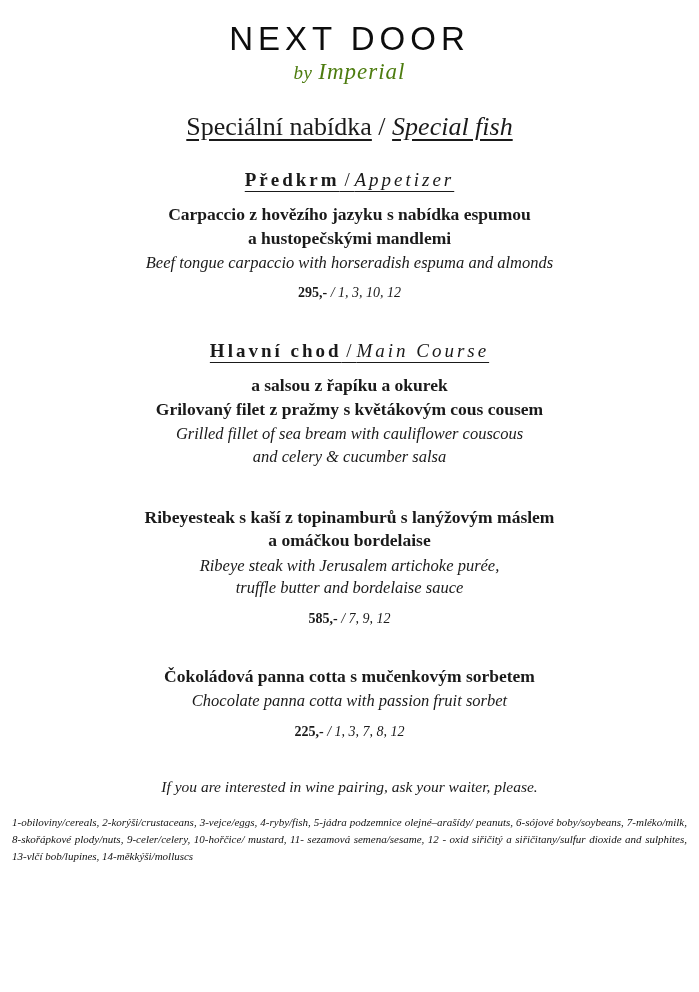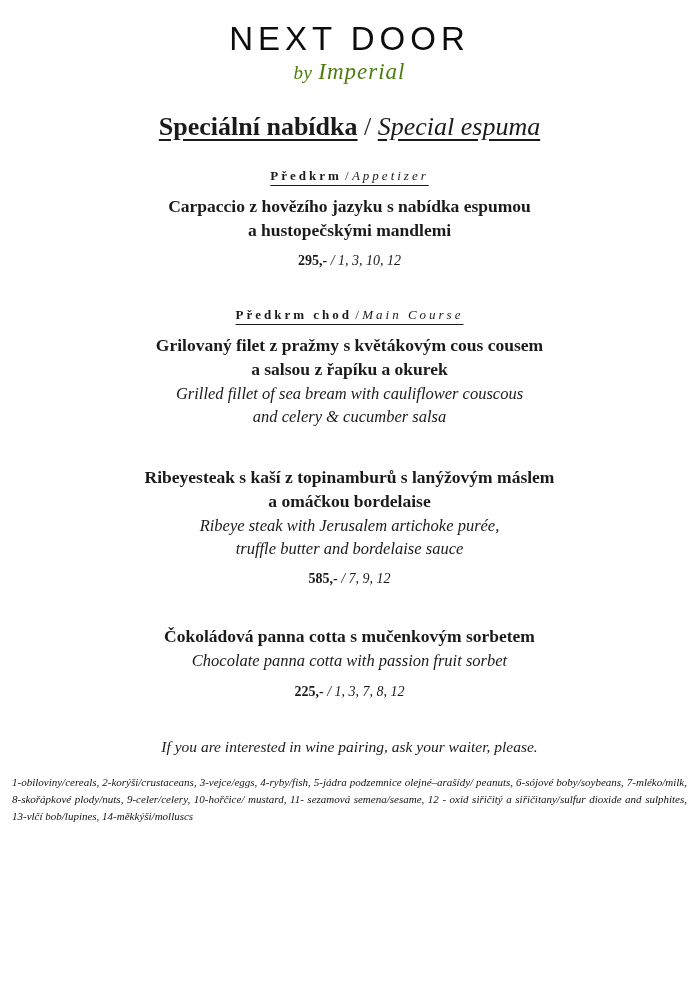--- a/index.html
+++ b/index.html
@@ -55,39 +55,39 @@
   }
 
   
   .menu-title {
     text-align: center;
     font-size: 26px;
     margin: 0 0 26px 0;
     line-height: 1.2;
   }
   .menu-title .cz {
-    font-weight: bold;
+    font-weight: normal;
     text-decoration: underline;
     text-underline-offset: 4px;
     text-align: right;
   }
   .menu-title .sep {
     font-weight: normal;
   }
   .menu-title .en {
     font-style: italic;
     font-weight: normal;
     text-decoration: underline;
     text-underline-offset: 4px;
   }
 
   
   .section-heading {
     text-align: center;
-    font-size: 13px;
+    font-size: 19px;
     margin: 0 0 10px 0;
     line-height: 1.3;
   }
   .section-heading .cz {
     font-weight: bold;
     letter-spacing: 3px;
     text-decoration: underline;
     text-underline-offset: 5px;
   }
   .section-heading .sep {
@@ -162,49 +162,52 @@
 
   <div class="logo-block">
     <div class="logo-main">NEXT DOOR</div>
     <div class="logo-sub">
       <span class="by">by</span>
       <span class="imperial">Imperial</span>
     </div>
   </div>
 
   <div class="menu-title">
-    <span class="cz">Speciální nabídka</span><span class="sep"> / </span><span class="en">Special espuma</span>
+    <span class="cz">Speciální nabídka</span><span class="sep"> / </span><span class="en">Special fish</span>
   </div>
 
   <div class="section">
     <div class="section-heading">
       <span class="cz">Předkrm</span><span class="sep"> / </span><span class="en">Appetizer</span>
     </div>
     <div class="dish">
       <div class="dish-cz">
         <div>Carpaccio z hovězího jazyku s nabídka espumou</div>
         <div>a hustopečskými mandlemi</div>
       </div>
+      <div class="dish-en">
+        <div>Beef tongue carpaccio with horseradish espuma and almonds</div>
+      </div>
       <div class="dish-price">
         <span class="amount">295,-</span><span class="allerg"> / 1, 3, 10, 12</span>
       </div>
     </div>
   </div>
 
   <div class="gap-lg"></div>
 
   <div class="section">
     <div class="section-heading">
-      <span class="cz">Předkrm chod</span><span class="sep"> / </span><span class="en">Main Course</span>
-    </div>
-
-    <div class="dish">
-      <div class="dish-cz">
+      <span class="cz">Hlavní chod</span><span class="sep"> / </span><span class="en">Main Course</span>
+    </div>
+
+    <div class="dish">
+      <div class="dish-cz">
+        <div>a salsou z řapíku a okurek</div>
         <div>Grilovaný filet z pražmy s květákovým cous cousem</div>
-        <div>a salsou z řapíku a okurek</div>
       </div>
       <div class="dish-en">
         <div>Grilled fillet of sea bream with cauliflower couscous</div>
         <div>and celery &amp; cucumber salsa</div>
       </div>
     </div>
 
     <div class="gap-lg"></div>
 
     <div class="dish">

